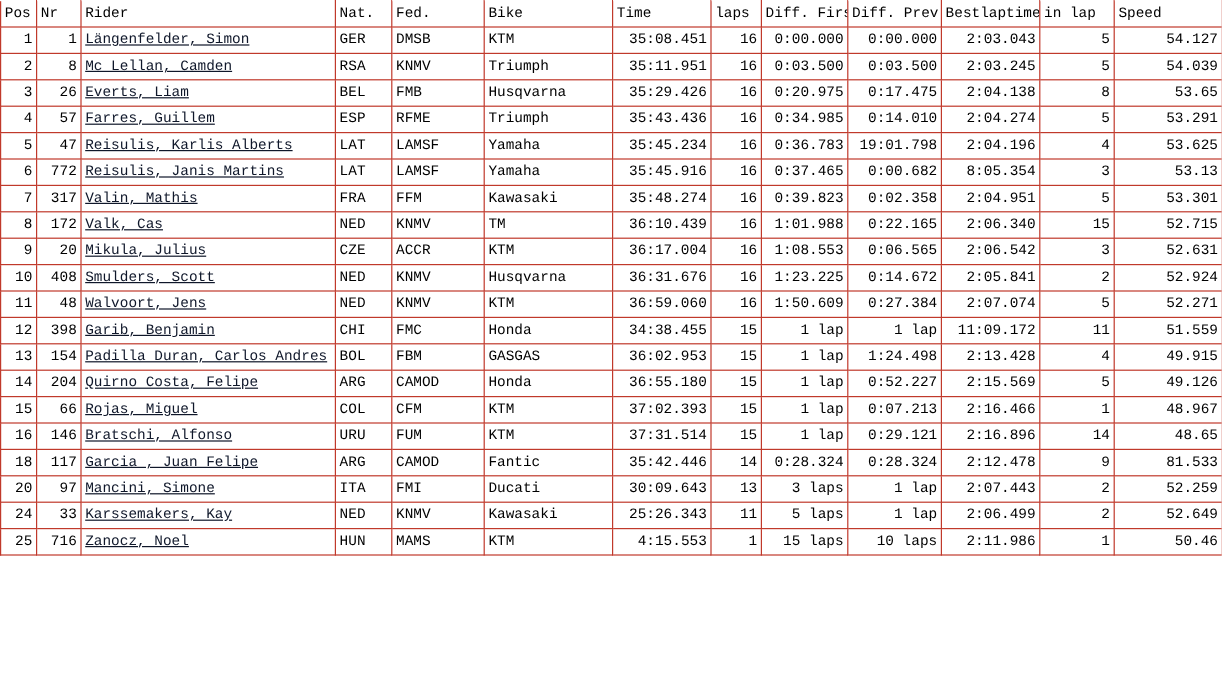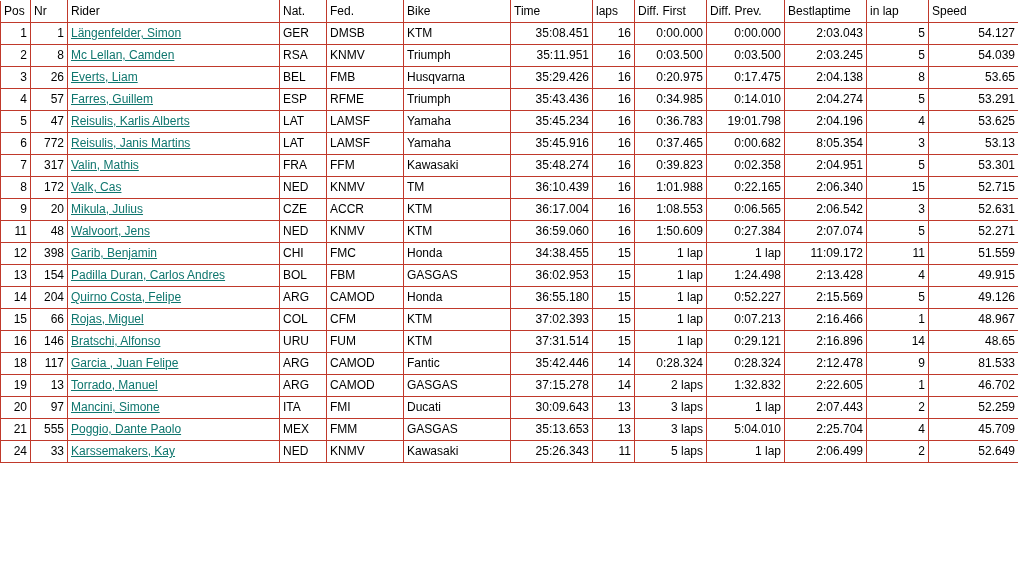--- a/index.html
+++ b/index.html
@@ -10,20 +10,21 @@
   body {
     font-family: "Liberation Sans", sans-serif;
     font-size: 12px;
     color: #000000;
   }
   #wrap {
     width: 1018px;
     height: 571px;
     overflow: hidden;
     position: relative;
+    font-family: Liberation Mono, monospace;
   }
   table.results {
     border-collapse: collapse;
     width: 1018px;
     table-layout: fixed;
   }
   table.results col.c-pos      { width: 30px; }
   table.results col.c-nr       { width: 37px; }
   table.results col.c-rider    { width: 212px; }
   table.results col.c-nat      { width: 47px; }
@@ -51,21 +52,21 @@
   table.results thead th {
     border-top: 1px solid #ffffff;
     border-bottom: 1px solid #c0392b;
     font-weight: normal;
     text-align: left;
   }
   thead th.num, tbody td.num { text-align: right; }
   thead th.left, tbody td.left { text-align: left; }
 
   td.rider a {
-    color: #0f766e;
+    color: #0f172a;
     text-decoration: underline;
   }
   td.rider {
     padding-left: 4px;
   }
   
   table.results tr > *:first-child { border-left: 1px solid #c0392b; }
   table.results tr > *:last-child  { border-right: 1px solid #c0392b; }
 </style>
 </head>
@@ -235,20 +236,35 @@
           <td class="left">KTM</td>
           <td class="num">36:17.004</td>
           <td class="num">16</td>
           <td class="num">1:08.553</td>
           <td class="num">0:06.565</td>
           <td class="num">2:06.542</td>
           <td class="num">3</td>
           <td class="num">52.631</td>
         </tr>
         <tr>
+          <td class="num">10</td>
+          <td class="num">408</td>
+          <td class="left rider"><a href="#">Smulders, Scott</a></td>
+          <td class="left">NED</td>
+          <td class="left">KNMV</td>
+          <td class="left">Husqvarna</td>
+          <td class="num">36:31.676</td>
+          <td class="num">16</td>
+          <td class="num">1:23.225</td>
+          <td class="num">0:14.672</td>
+          <td class="num">2:05.841</td>
+          <td class="num">2</td>
+          <td class="num">52.924</td>
+        </tr>
+        <tr>
           <td class="num">11</td>
           <td class="num">48</td>
           <td class="left rider"><a href="#">Walvoort, Jens</a></td>
           <td class="left">NED</td>
           <td class="left">KNMV</td>
           <td class="left">KTM</td>
           <td class="num">36:59.060</td>
           <td class="num">16</td>
           <td class="num">1:50.609</td>
           <td class="num">0:27.384</td>
@@ -340,74 +356,59 @@
           <td class="left">Fantic</td>
           <td class="num">35:42.446</td>
           <td class="num">14</td>
           <td class="num">0:28.324</td>
           <td class="num">0:28.324</td>
           <td class="num">2:12.478</td>
           <td class="num">9</td>
           <td class="num">81.533</td>
         </tr>
         <tr>
-          <td class="num">19</td>
-          <td class="num">13</td>
-          <td class="left rider"><a href="#">Torrado, Manuel</a></td>
-          <td class="left">ARG</td>
-          <td class="left">CAMOD</td>
-          <td class="left">GASGAS</td>
-          <td class="num">37:15.278</td>
-          <td class="num">14</td>
-          <td class="num">2 laps</td>
-          <td class="num">1:32.832</td>
-          <td class="num">2:22.605</td>
-          <td class="num">1</td>
-          <td class="num">46.702</td>
-        </tr>
-        <tr>
           <td class="num">20</td>
           <td class="num">97</td>
           <td class="left rider"><a href="#">Mancini, Simone</a></td>
           <td class="left">ITA</td>
           <td class="left">FMI</td>
           <td class="left">Ducati</td>
           <td class="num">30:09.643</td>
           <td class="num">13</td>
           <td class="num">3 laps</td>
           <td class="num">1 lap</td>
           <td class="num">2:07.443</td>
           <td class="num">2</td>
           <td class="num">52.259</td>
         </tr>
         <tr>
-          <td class="num">21</td>
-          <td class="num">555</td>
-          <td class="left rider"><a href="#">Poggio, Dante Paolo</a></td>
-          <td class="left">MEX</td>
-          <td class="left">FMM</td>
-          <td class="left">GASGAS</td>
-          <td class="num">35:13.653</td>
-          <td class="num">13</td>
-          <td class="num">3 laps</td>
-          <td class="num">5:04.010</td>
-          <td class="num">2:25.704</td>
-          <td class="num">4</td>
-          <td class="num">45.709</td>
-        </tr>
-        <tr>
           <td class="num">24</td>
           <td class="num">33</td>
           <td class="left rider"><a href="#">Karssemakers, Kay</a></td>
           <td class="left">NED</td>
           <td class="left">KNMV</td>
           <td class="left">Kawasaki</td>
           <td class="num">25:26.343</td>
           <td class="num">11</td>
           <td class="num">5 laps</td>
           <td class="num">1 lap</td>
           <td class="num">2:06.499</td>
           <td class="num">2</td>
           <td class="num">52.649</td>
         </tr>
+        <tr>
+          <td class="num">25</td>
+          <td class="num">716</td>
+          <td class="left rider"><a href="#">Zanocz, Noel</a></td>
+          <td class="left">HUN</td>
+          <td class="left">MAMS</td>
+          <td class="left">KTM</td>
+          <td class="num">4:15.553</td>
+          <td class="num">1</td>
+          <td class="num">15 laps</td>
+          <td class="num">10 laps</td>
+          <td class="num">2:11.986</td>
+          <td class="num">1</td>
+          <td class="num">50.46</td>
+        </tr>
       </tbody>
   </table>
 </div>
 
 </body></html>

